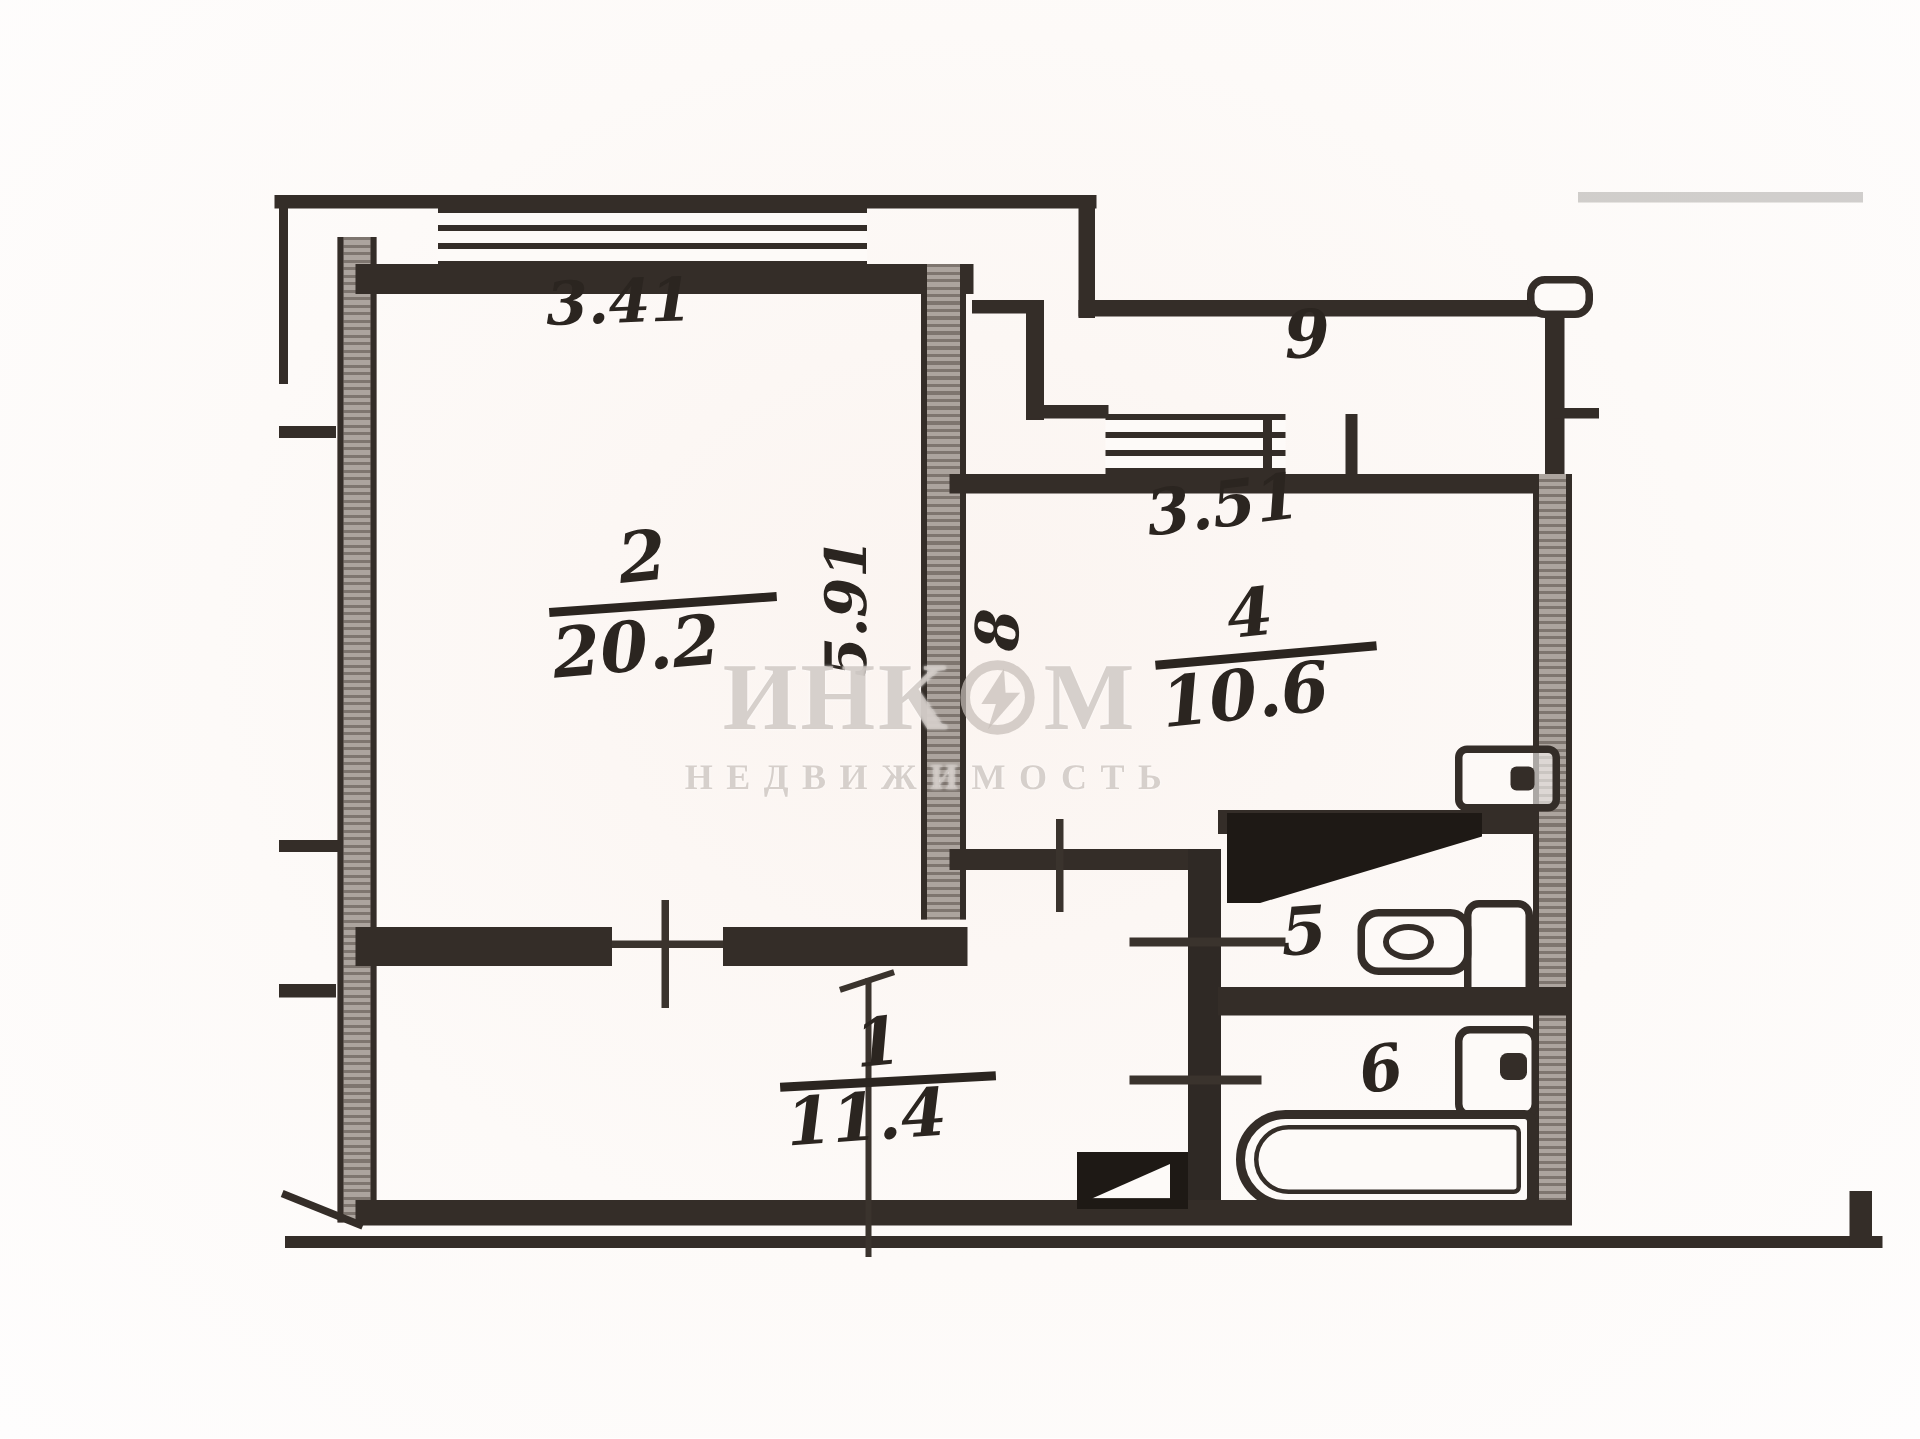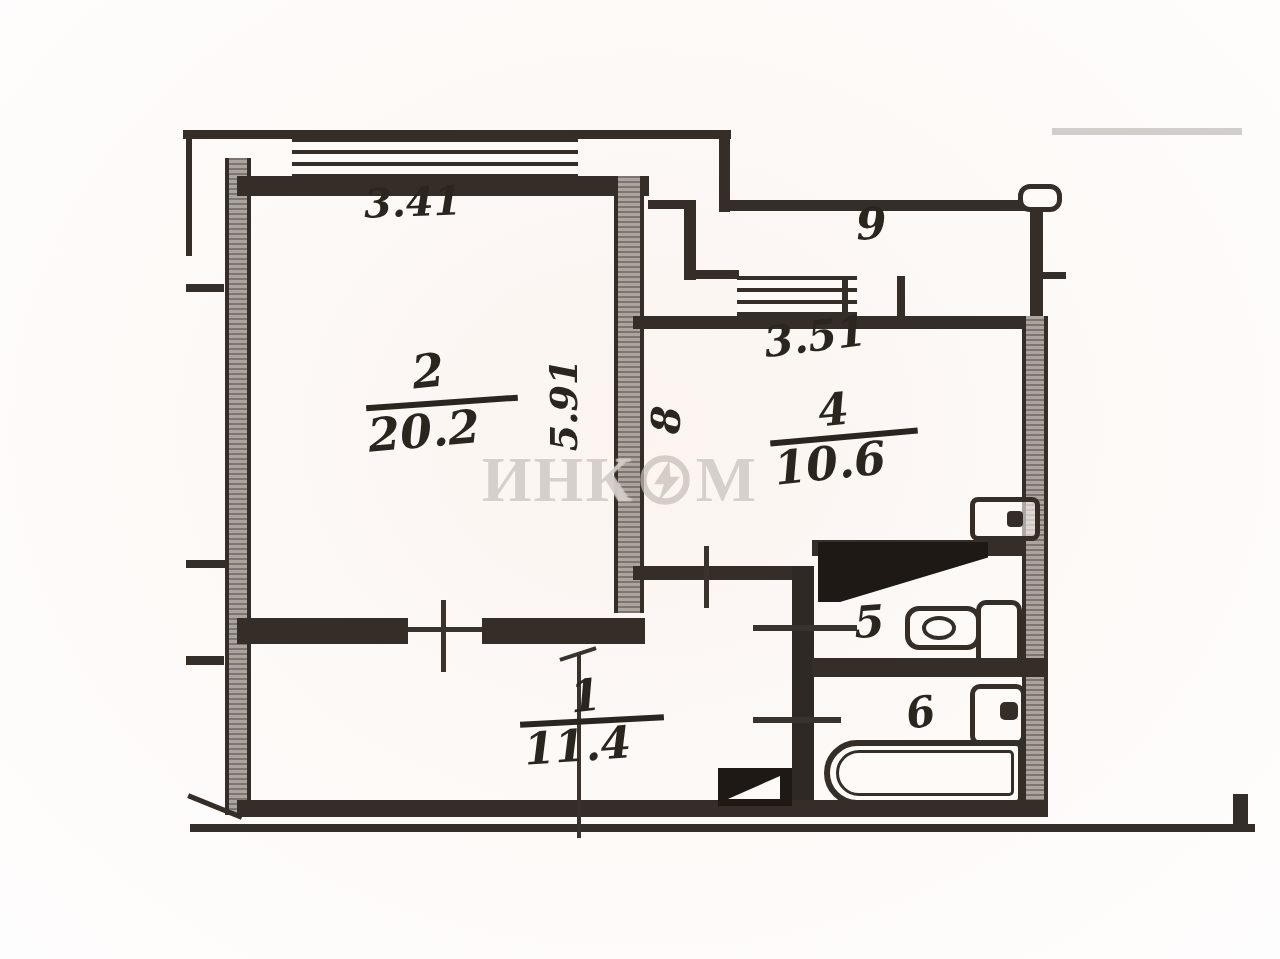--- a/index.html
+++ b/index.html
@@ -105,16 +105,17 @@
 
     <div id="wm">
       <div class="row">
         <span>ИНК</span>
         <svg width="56" height="56" viewBox="0 0 52 52" style="margin:0 1px;">
           <circle cx="26" cy="26" r="20" fill="none" stroke="currentColor" stroke-width="6"></circle>
           <path d="M30 8 L16 30 h9 l-5 16 L40 23 h-9 z" fill="currentColor"></path>
         </svg>
         <span>М</span>
       </div>
+      <div class="sub">НЕДВИЖИМОСТЬ</div>
     </div>
 
   </div>
 </div>
 
 </body></html>

